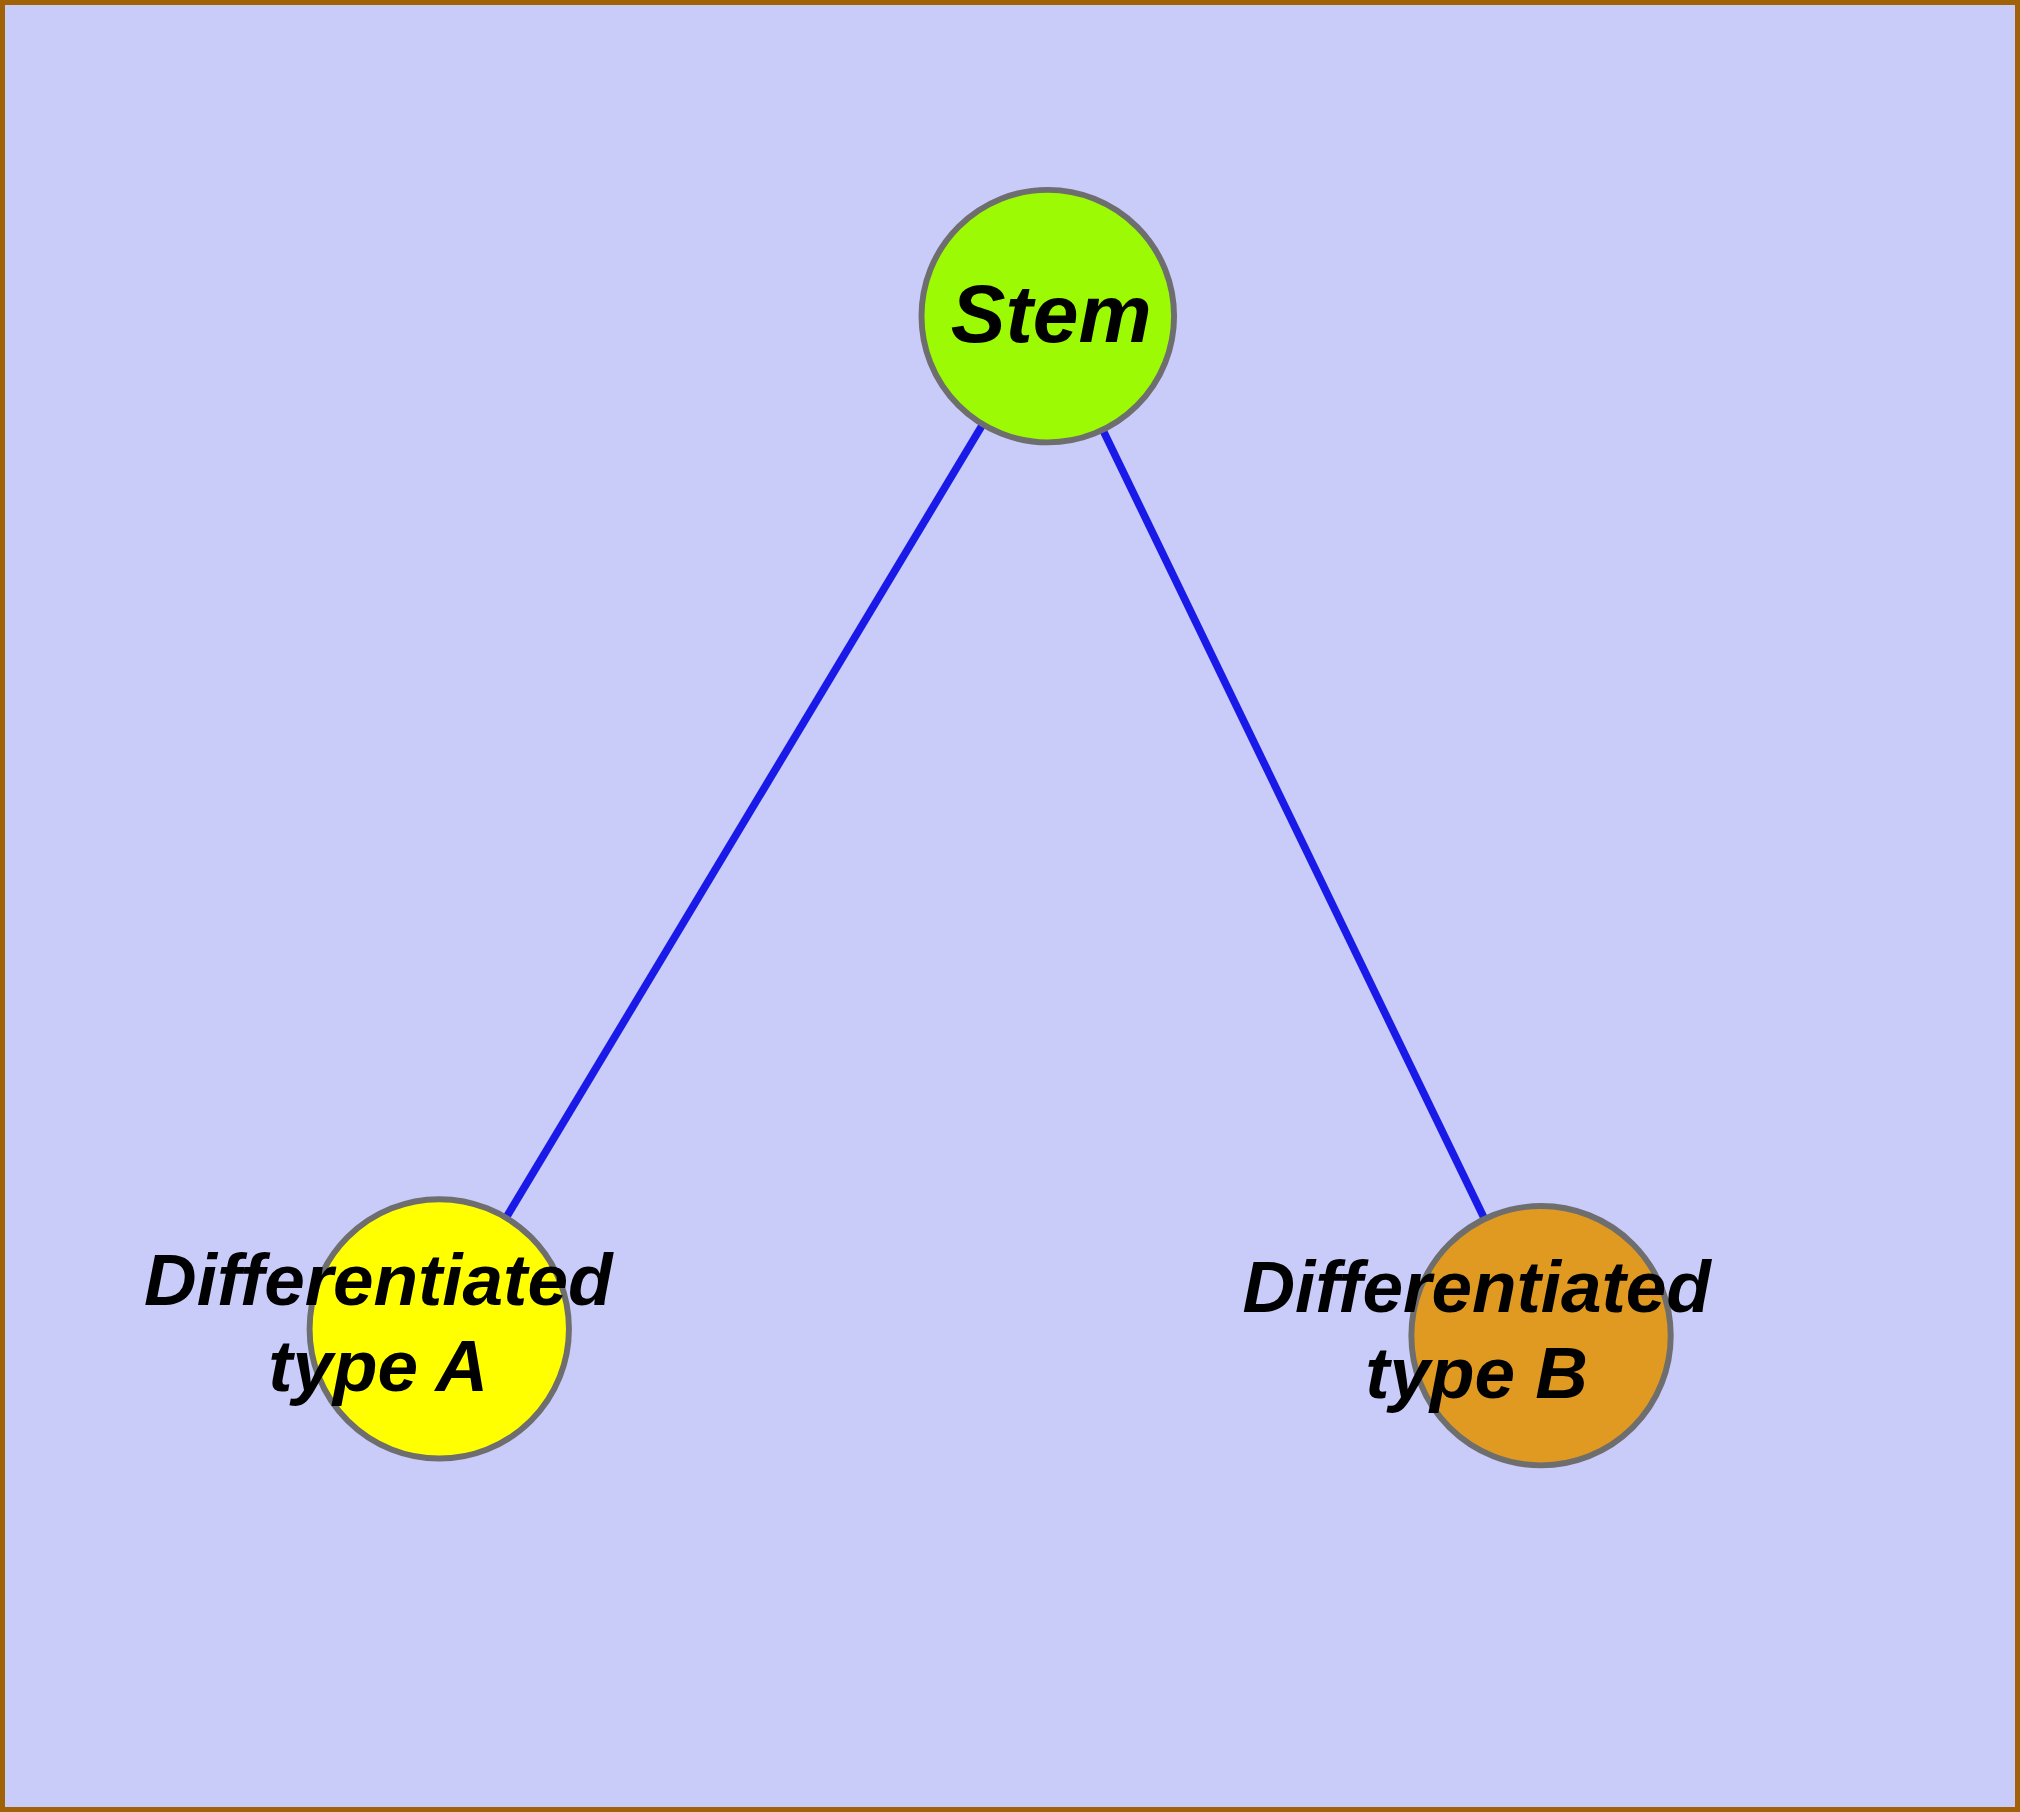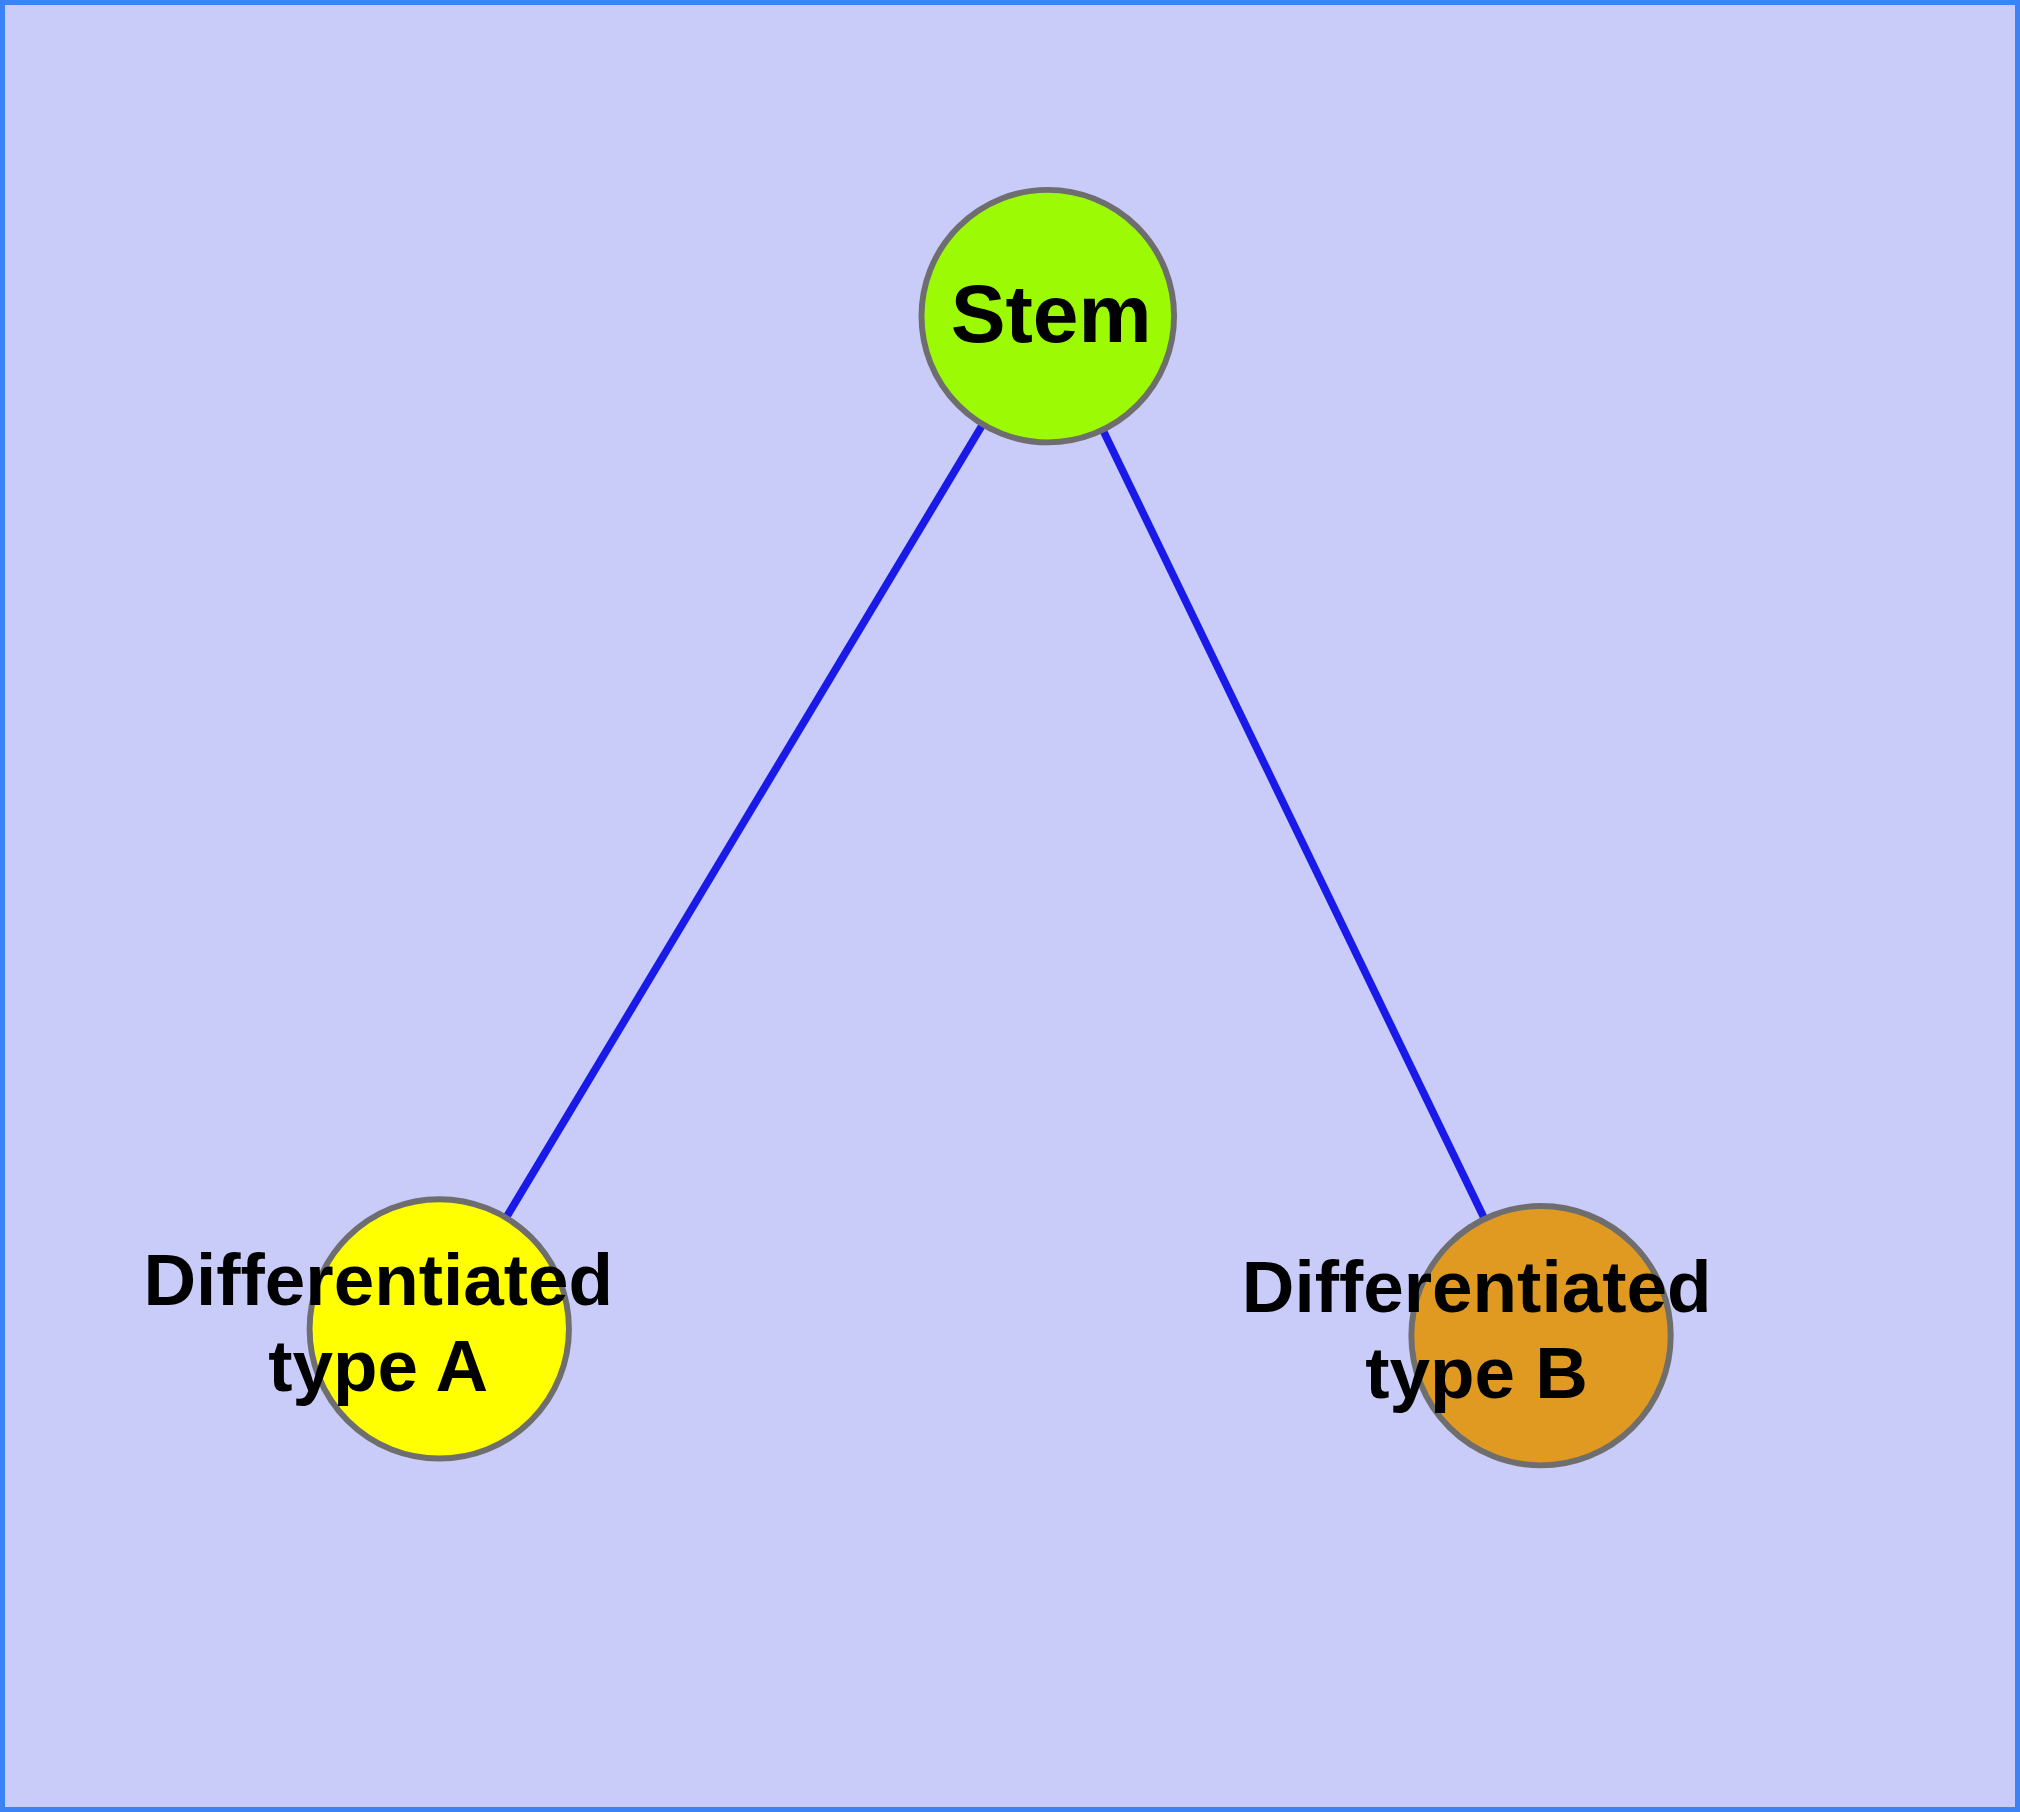--- a/index.html
+++ b/index.html
@@ -4,23 +4,24 @@
 <style>
   html, body {
     margin: 0;
     padding: 0;
     background: #ffffff;
   }
   #canvas {
     position: relative;
     width: 2021px;
     height: 1812px;
-    background: #3b82f6;
+    background: #a16207;
     overflow: hidden;
     font-family: "Liberation Sans", "DejaVu Sans", sans-serif;
+    font-style: italic;
   }
   #plot-area {
     position: absolute;
     left: 5.1px;
     top: 5.1px;
     width: 2010px;
     height: 1802px;
     background: #c9cbf9;
   }
   #graph-svg {

